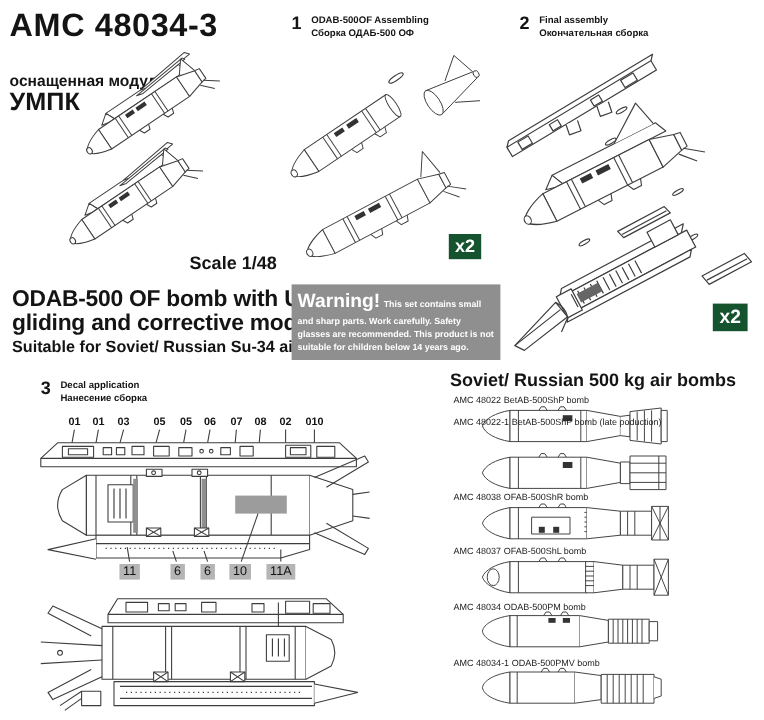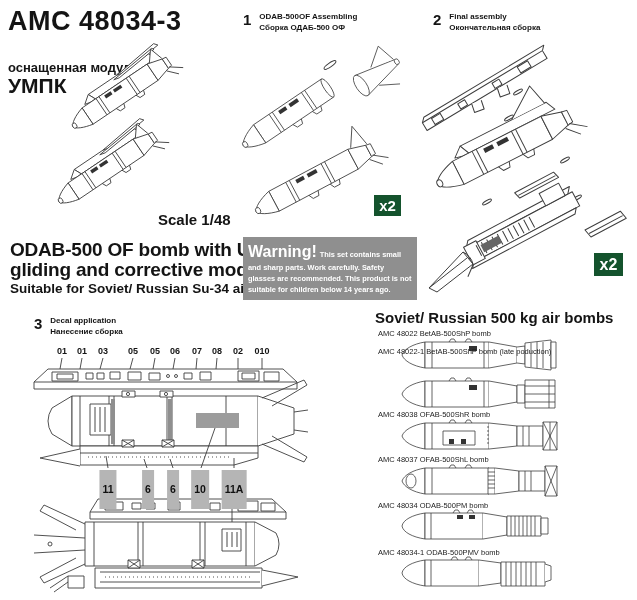--- a/index.html
+++ b/index.html
@@ -24,22 +24,22 @@
   
   .warning{left:243px;top:237px;width:174px;background:#8f8f8f;color:#fff;
            padding:3px 5px 5px;box-sizing:border-box;font-size:7.4px;font-weight:bold;line-height:1.45}
   .warn-label{font-size:16px;margin-right:3px}
   
   .badge{background:#14532d;color:#fff;font-weight:bold;display:flex;align-items:center;justify-content:center}
   .badge1{left:374px;top:195px;width:27px;height:21px;font-size:15px}
   .badge2{left:594px;top:253px;width:29px;height:23px;font-size:16px}
   
   .dnum{top:346px;font-size:9px;font-weight:bold;transform:translateX(-50%)}
-  .dlabel{top:470px;font-size:10.5px;font-weight:bold;background:#b5b5b5;color:#111;
-          padding:13px 3px;transform:translateX(-50%);line-height:13px}
+  .dlabel{top:470px;font-size:10.5px;font-weight:normal;background:#b5b5b5;color:#111;
+          padding:0 3px;transform:translateX(-50%);line-height:13px}
   
   .bombs-title{left:375px;top:309px;font-size:15px;font-weight:bold}
   .bomb-label{font-size:7.5px;color:#222;left:378px}
 </style>
 </head>
 <body>
 
 <div class="sheet">
 
   <div class="abs t-code">AMC 48034-3</div>

